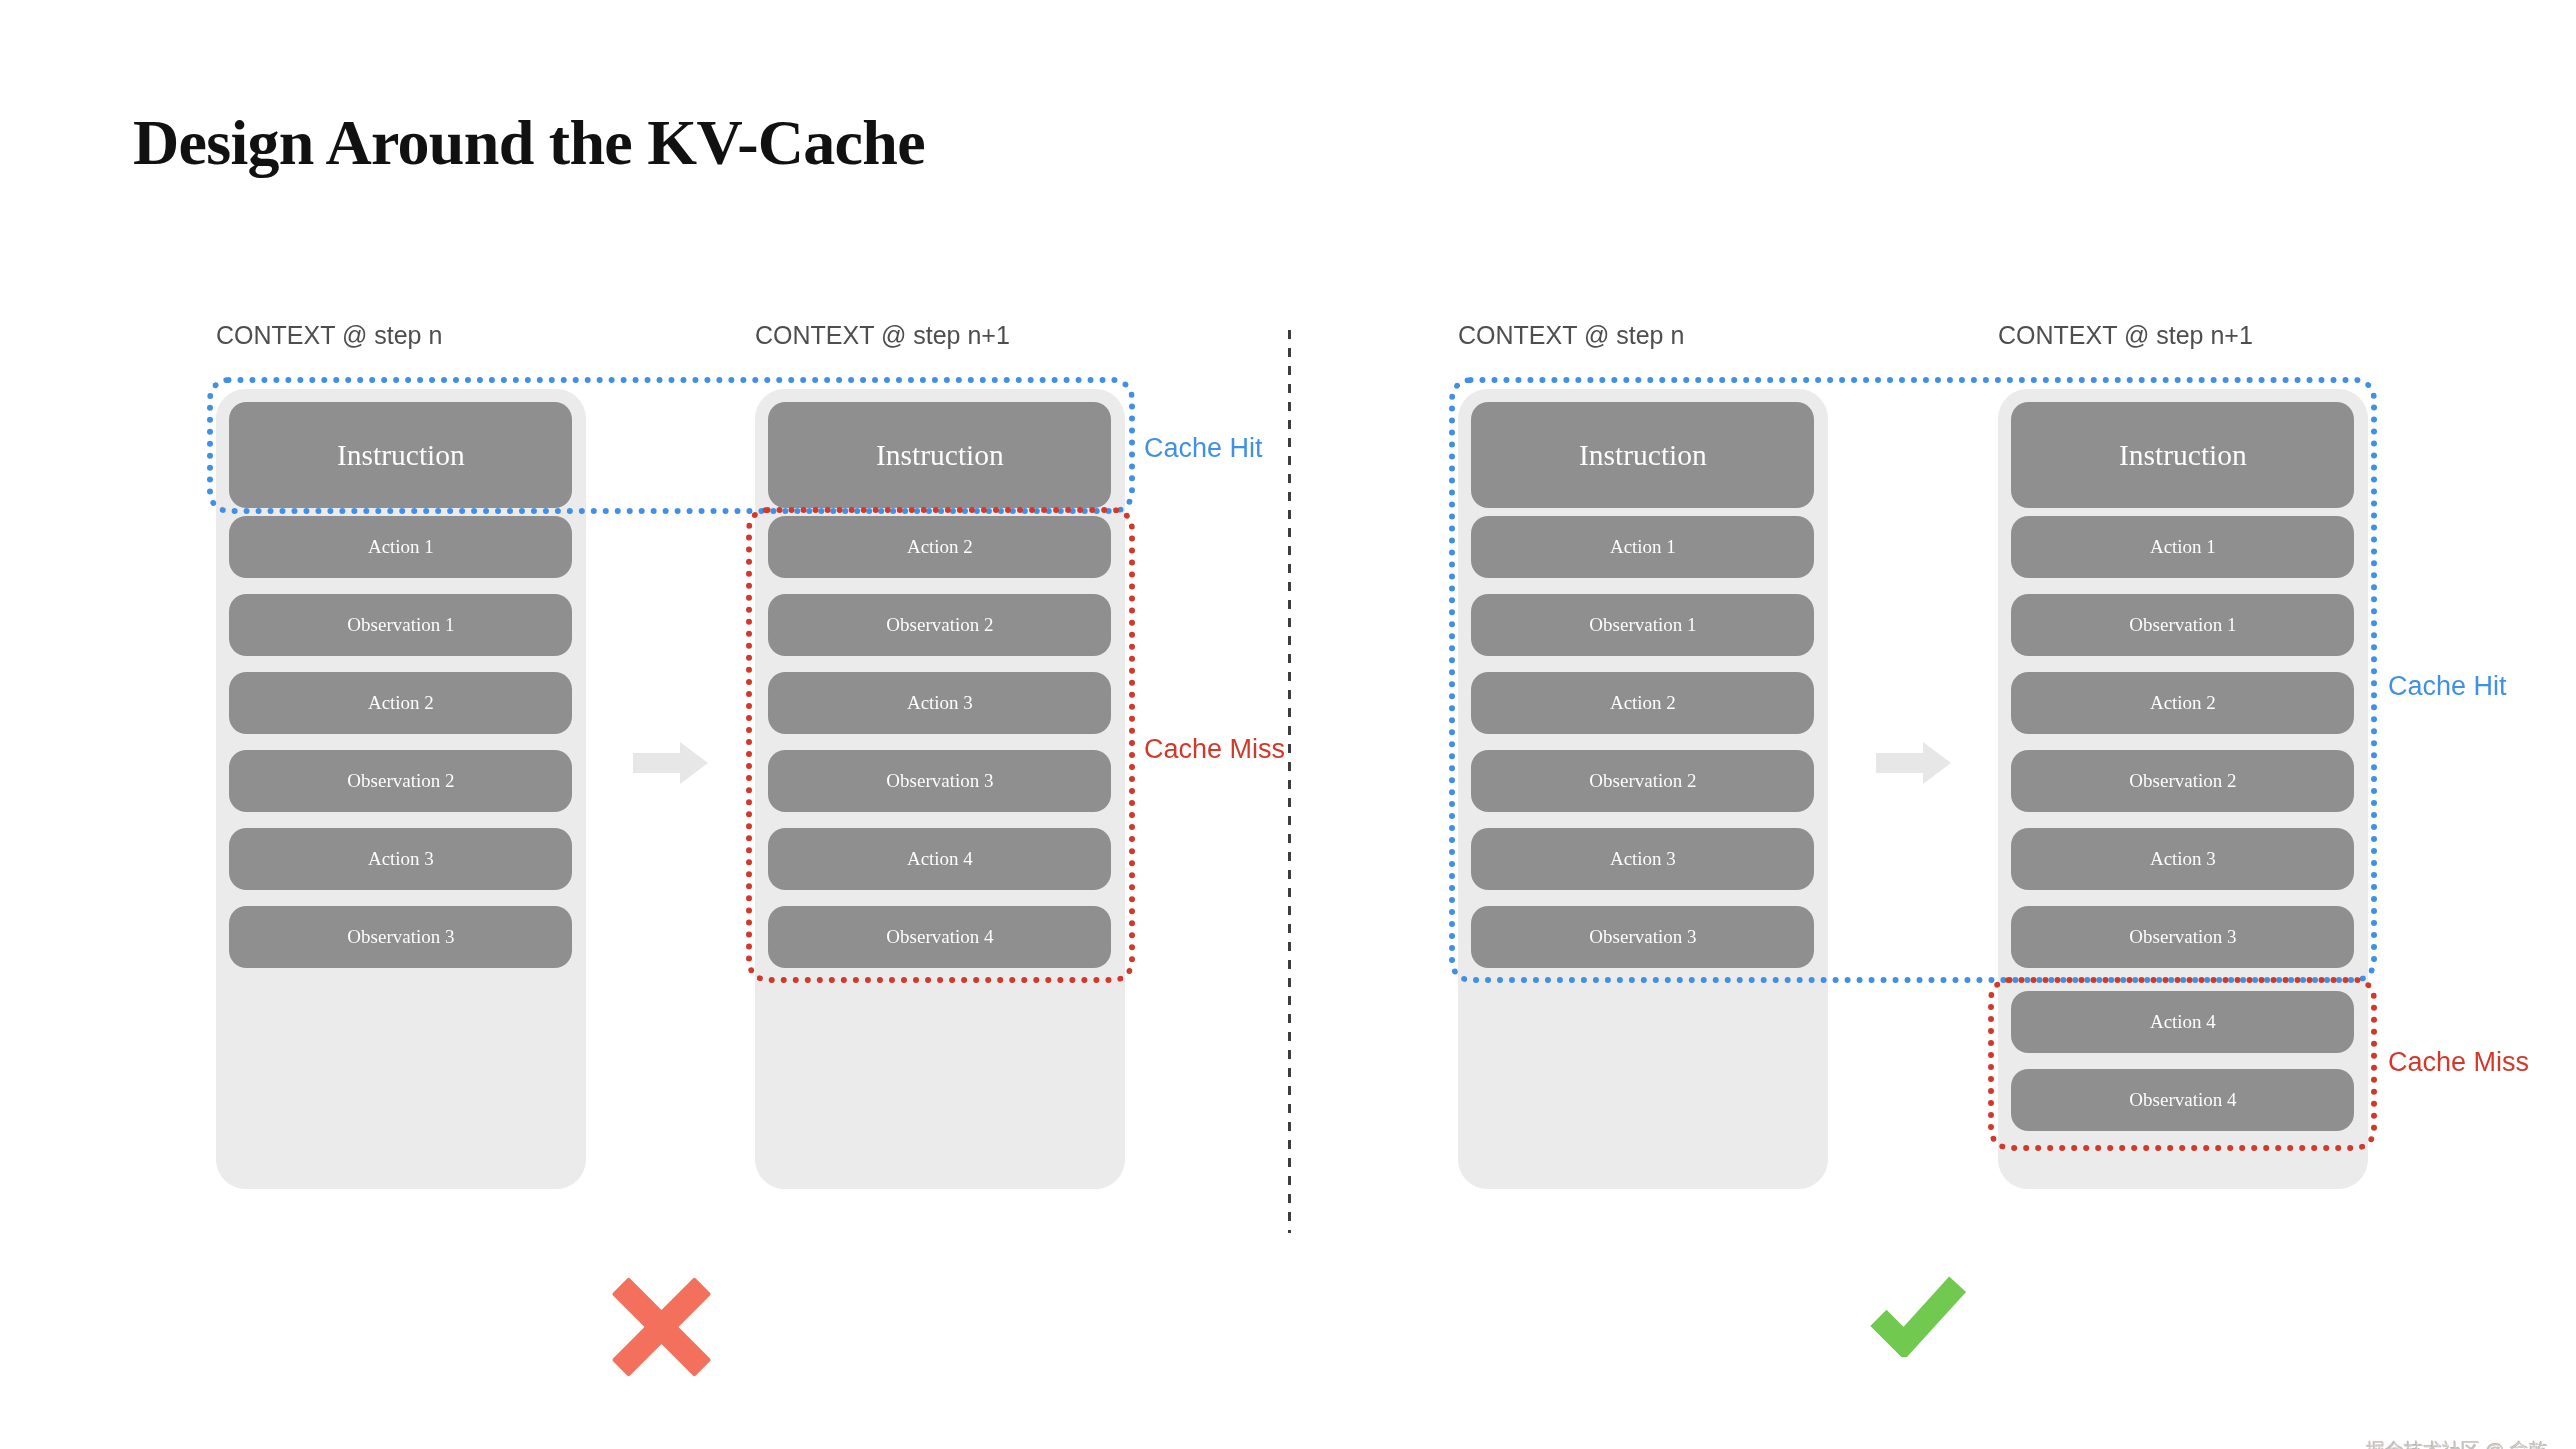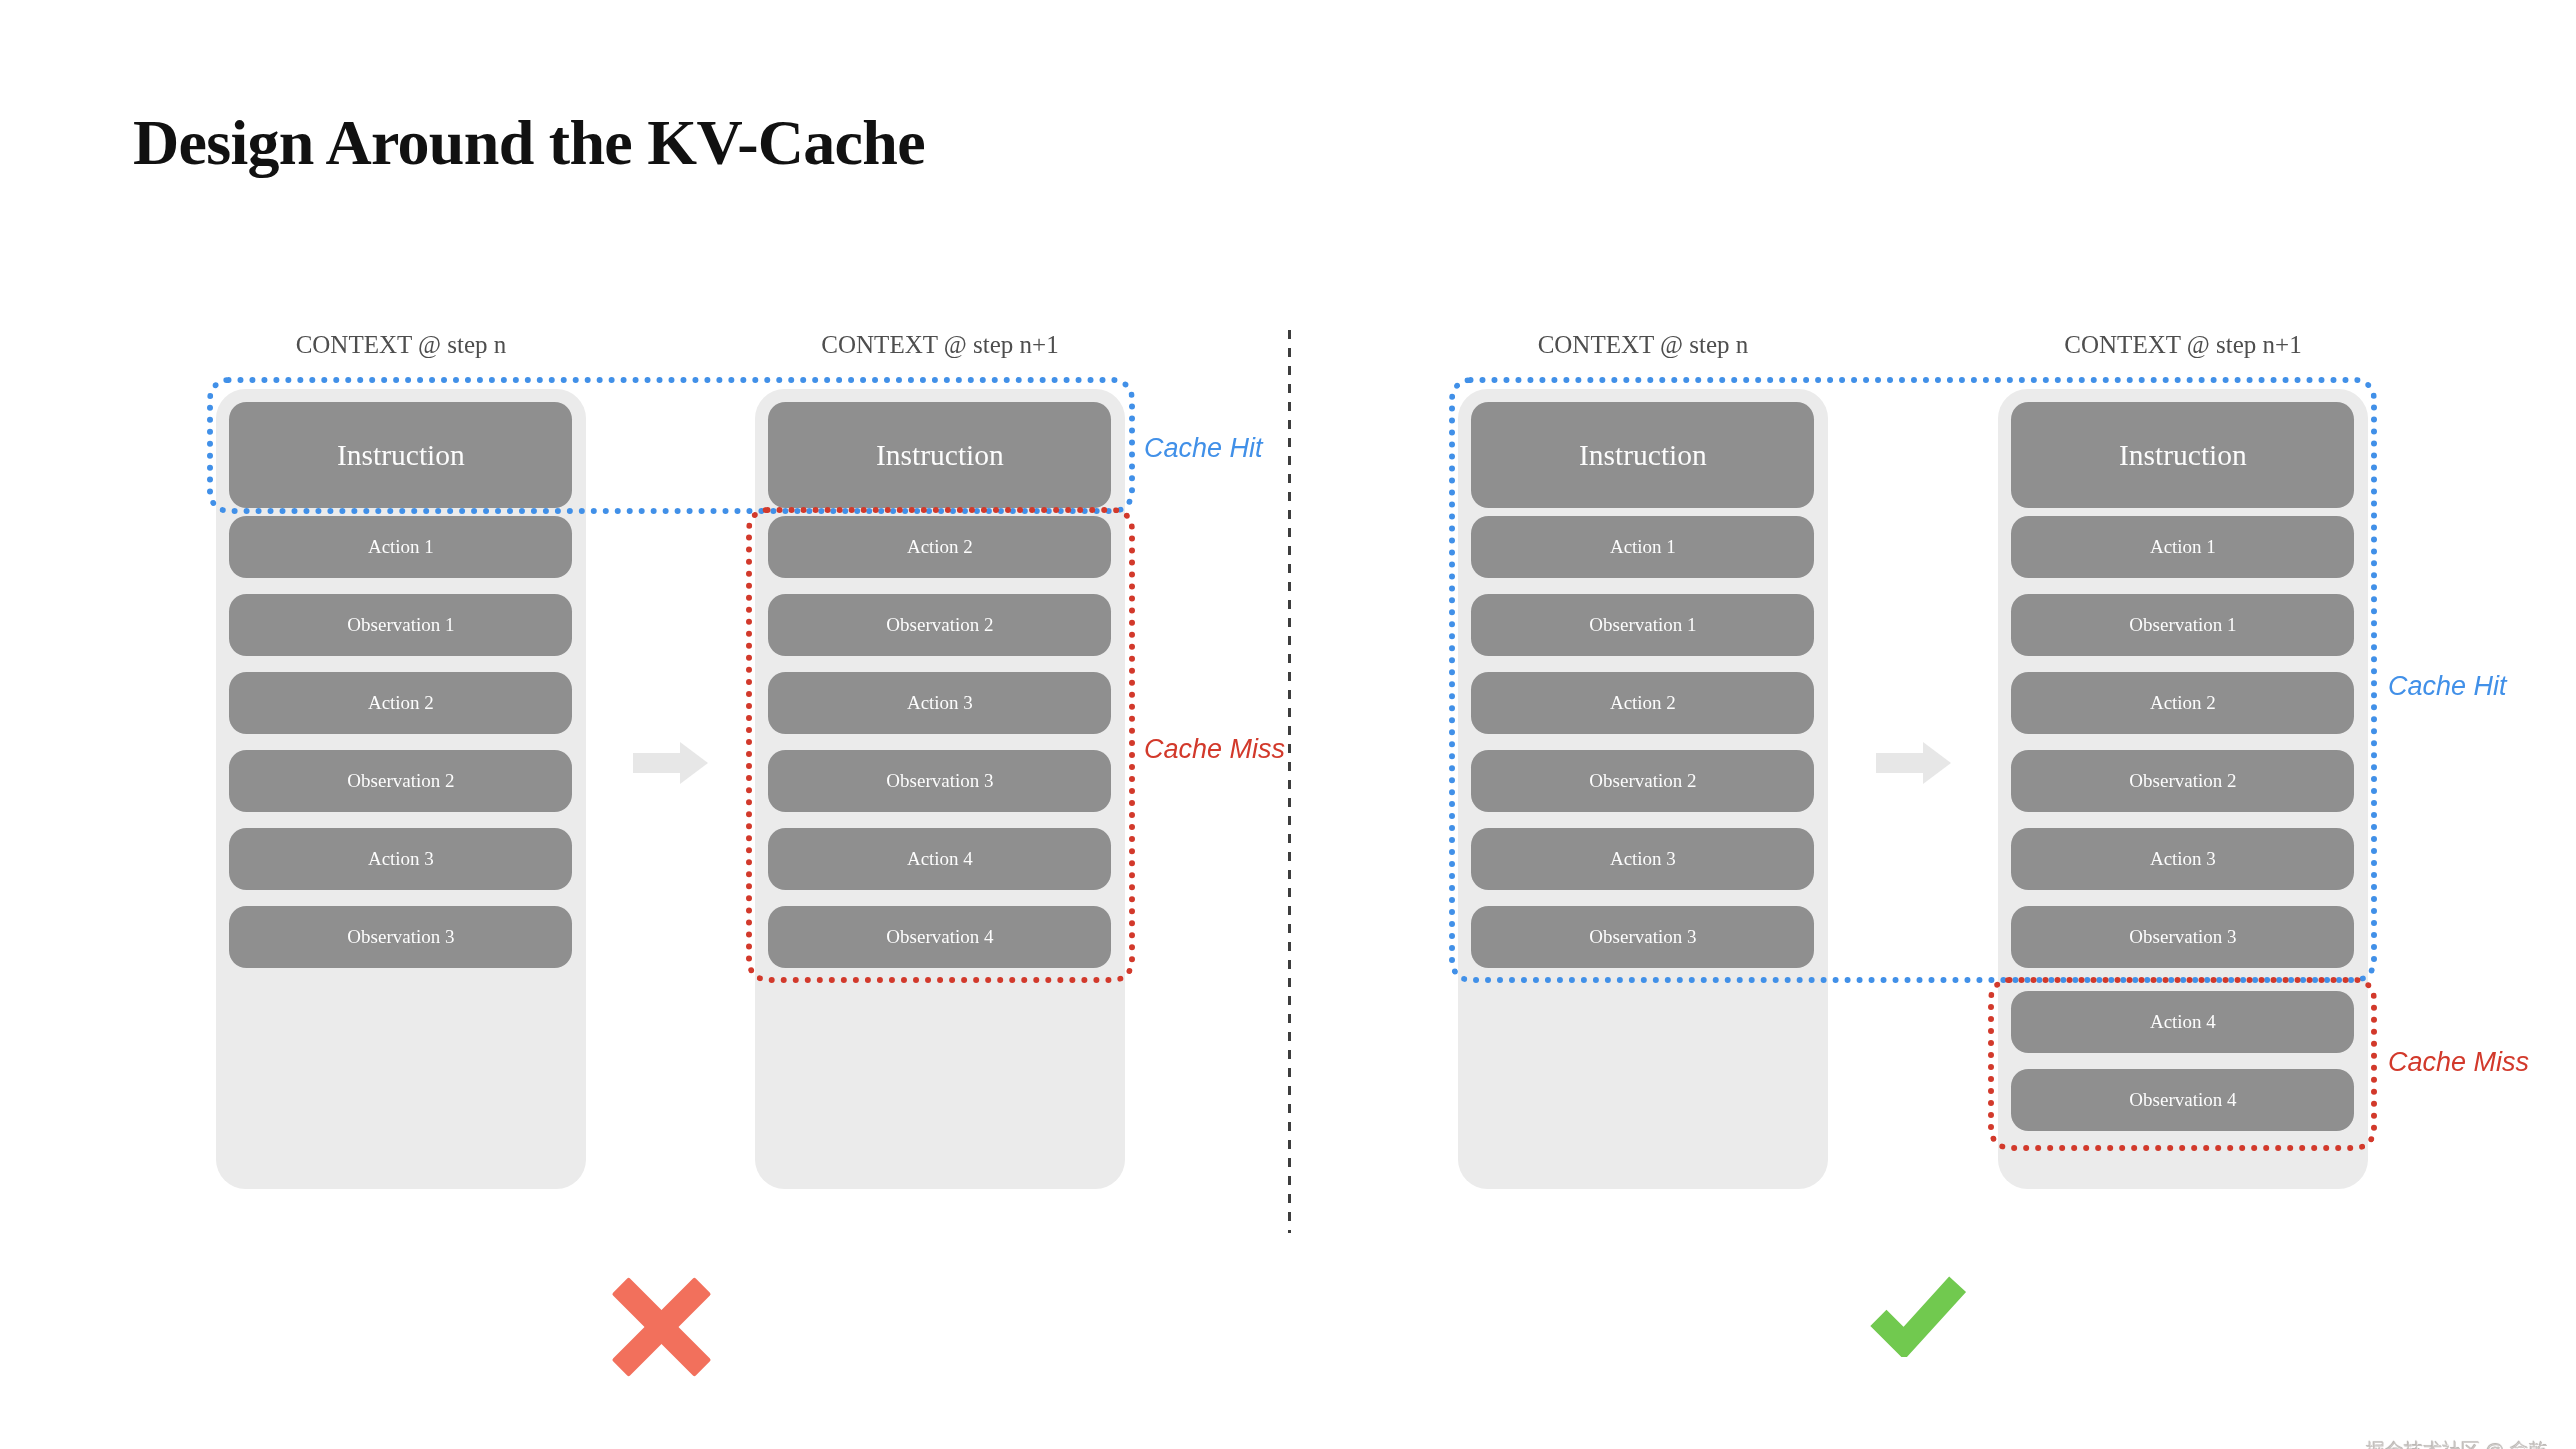--- a/index.html
+++ b/index.html
@@ -8,42 +8,42 @@
     font-family:"Liberation Sans",sans-serif;
   }
   
   .title{
     position:absolute;left:133px;top:106px;
     font-family:"Liberation Serif",serif;font-weight:700;
     font-size:64px;color:#111111;letter-spacing:-0.7px;white-space:nowrap;
   }
   
   .col-header{
-    position:absolute;top:331px;width:370px;height:31px;
-    text-align:center;font-size:25px;color:#4e4e4e;white-space:nowrap;font-family:Liberation Serif, serif;
+    position:absolute;top:321px;width:370px;height:31px;
+    text-align:left;font-size:25px;color:#4e4e4e;white-space:nowrap;
   }
   
   .panel{
     position:absolute;top:389px;width:370px;height:800px;
     background:var(--panel-gray,#ebebeb);border-radius:29.5px;
   }
   
   .row{
     position:absolute;left:13.4px;width:343px;height:62px;
     background:var(--box-gray,#8f8f8f);border-radius:17.4px;
     display:flex;align-items:center;justify-content:center;
     font-family:"Liberation Serif",serif;font-size:19px;color:#fcfcfc;white-space:nowrap;
   }
   .row.tall{top:5.4px;height:106px;font-size:29.5px;margin-top:8px;}
   
   .cache-border{position:absolute;box-sizing:border-box;border-radius:21.5px;background:transparent;}
   .cache-border.blue{border:6.7px dotted var(--cache-hit-blue,#4190e8);}
   .cache-border.red{border:6.7px dotted var(--cache-miss-red,#d2392b);}
   
-  .cache-label{position:absolute;font-size:27px;white-space:nowrap;font-style:italic;}
+  .cache-label{position:absolute;font-size:27px;white-space:nowrap;}
   .cache-label.hit{color:var(--cache-hit-blue,#4190e8);}
   .cache-label.miss{color:var(--cache-miss-red,#d2392b);}
   
   .arrow{position:absolute;width:75px;height:43px;}
   .arrow .shaft{position:absolute;left:0;top:11.4px;width:48px;height:20px;background:#e7e7e7;}
   .arrow .head{position:absolute;left:47px;top:0;width:0;height:0;
     border-left:28px solid #e7e7e7;border-top:21.5px solid transparent;border-bottom:21.5px solid transparent;}
   
   .divider{
     position:absolute;left:1288px;top:330px;width:3.4px;height:903px;

